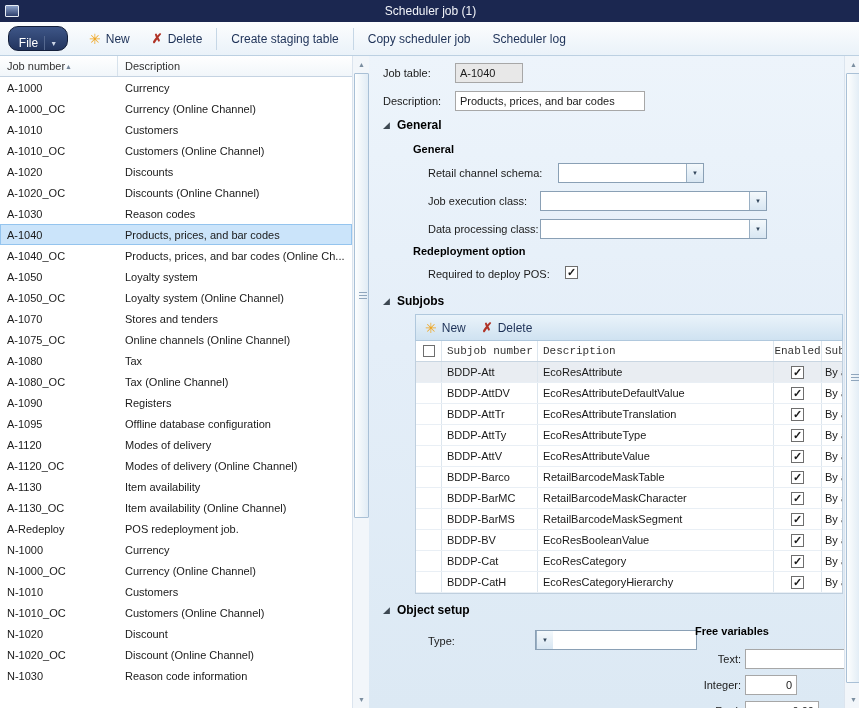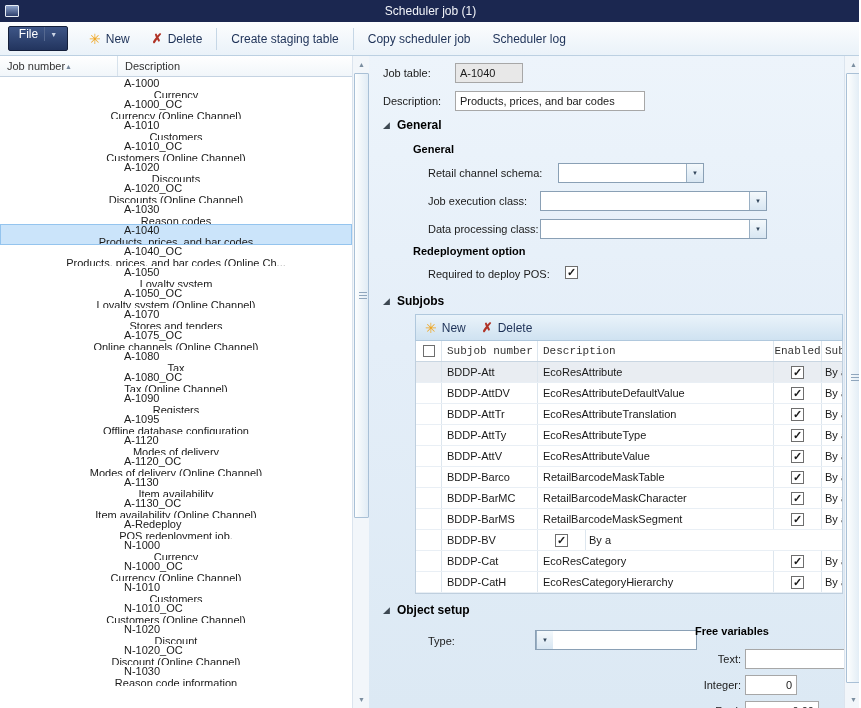--- a/index.html
+++ b/index.html
@@ -14,40 +14,40 @@
               display:flex; align-items:center; }
   .win-icon { width:14px; height:12px; margin-left:5px; border:1px solid #e8edf5;
               background:linear-gradient(#8ba1c9,#2e3f6d); border-radius:1px; position:relative; z-index:2; }
   .title { position:absolute; left:0; right:0; text-align:center; color:#f2f4f9; font-size:12px; }
 
   
   .menubar { position:absolute; left:0; top:22px; width:861px; height:34px;
              background:linear-gradient(#fcfdfe,#eaf2f9); border-bottom:1px solid #bcd0e2;
              display:flex; align-items:center; padding:0 8px; }
   .file-btn { height:25px; width:60px; margin-right:10px; background:linear-gradient(#3e5687,#22345e);
-              color:#fff; border:1px solid #141f3a; border-radius:2px; font:inherit; font-size:12px;
-              display:flex; align-items:flex-start; justify-content:center; gap:6px; cursor:default; }
+              color:#fff; border:1px solid #141f3a; border-radius:10px; font:inherit; font-size:12px;
+              display:flex; align-items:flex-end; justify-content:center; gap:6px; cursor:default; }
   .file-btn .caret { font-size:7px; color:#cdd6e6; border-left:1px solid #55688f; padding-left:5px;
                      height:14px; display:flex; align-items:center; }
   .menu-item { display:flex; align-items:center; gap:5px; padding:0 11px; height:26px;
                color:#1d3157; font-size:12px; background:none; border:none; font-family:inherit; cursor:default; }
   .sep { width:1px; height:22px; background:#c6d7e6; margin:0 3px; }
   .icon-new { color:#f0a51f; font-size:14px; line-height:14px; }
   .icon-delete { color:#b03326; font-weight:bold; font-size:13px; line-height:13px; }
 
   
   .left-grid { position:absolute; left:0; top:56px; width:352px; height:652px; background:#fff; }
   .grid-header { height:21px; display:flex; background:linear-gradient(#ffffff,#f1f6fa);
                  border-bottom:1px solid #c5d3e2; }
   .gh-cell { display:flex; align-items:center; padding:0 7px; color:#333;text-align:right; }
   .gh-cell.job { width:118px; border-right:1px solid #d7e2ec; }
   .gh-cell.desc { flex:1; }
   .sort-arrow { font-size:7px; color:#76879a; }
   .grid-body { height:631px; overflow:hidden; }
-  .job-row { height:21px; display:flex; align-items:center; cursor:default;flex-direction:column; }
+  .job-row { height:21px; display:flex; align-items:center; cursor:default; }
   .job-row .c1 { width:118px; padding:0 7px; white-space:nowrap; overflow:hidden; }
   .job-row .c2 { flex:1; padding:0 7px; white-space:nowrap; overflow:hidden; }
   .job-row.selected { background:#cbe4fa; outline:1px solid #94c4ee; outline-offset:-1px; }
 
   
   .vscroll { position:absolute; width:17px; background:#f2f6fa; border-left:1px solid #dbe4ee; }
   .vs-btn { position:absolute; left:0; width:17px; height:17px; display:flex; align-items:center;
             justify-content:center; color:#7b8ea0; font-size:7px; background:#f2f6fa; cursor:default; }
   .vs-thumb { position:absolute; left:1px; width:15px; background:linear-gradient(90deg,#fdfefe,#e1ecf5);
               border:1px solid #a9c0d6; border-radius:1px; }
@@ -447,20 +447,21 @@
     <div class="sg-c desc">RetailBarcodeMaskSegment</div>
     <div class="sg-c en">
       <span class="checkbox">✓</span>
     </div>
     <div class="sg-c ex">By a</div>
   </div>
 
   <div class="sg-row">
     <div class="sg-c cb"></div>
     <div class="sg-c num">BDDP-BV</div>
+    <div class="sg-c desc">EcoResBooleanValue</div>
     <div class="sg-c en">
       <span class="checkbox">✓</span>
     </div>
     <div class="sg-c ex">By a</div>
   </div>
 
   <div class="sg-row">
     <div class="sg-c cb"></div>
     <div class="sg-c num">BDDP-Cat</div>
     <div class="sg-c desc">EcoResCategory</div>

